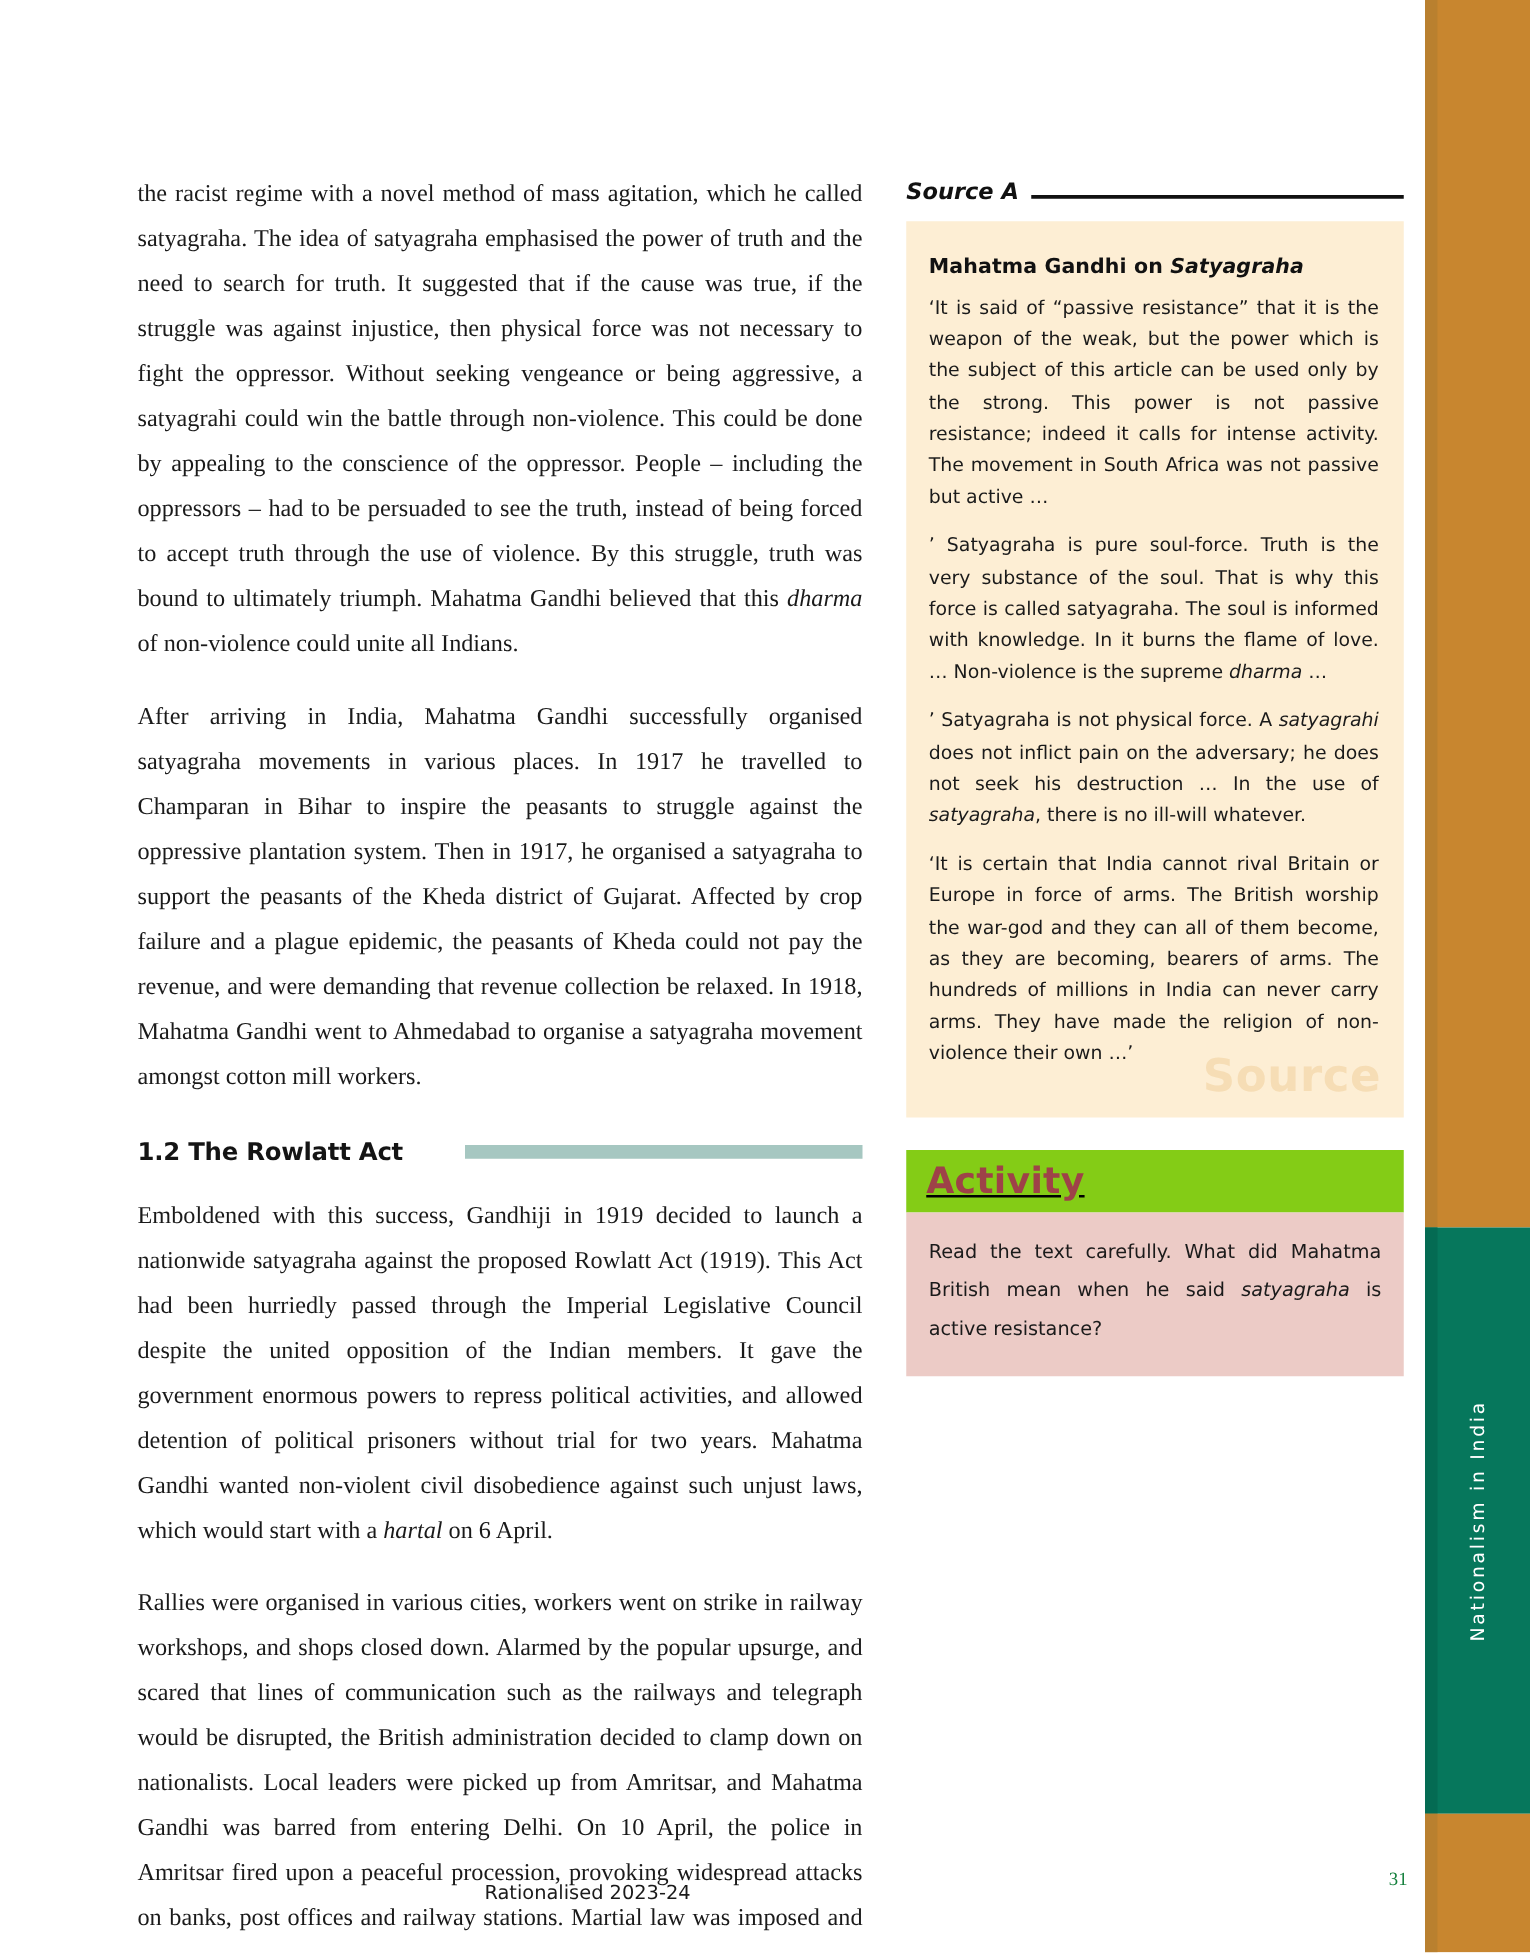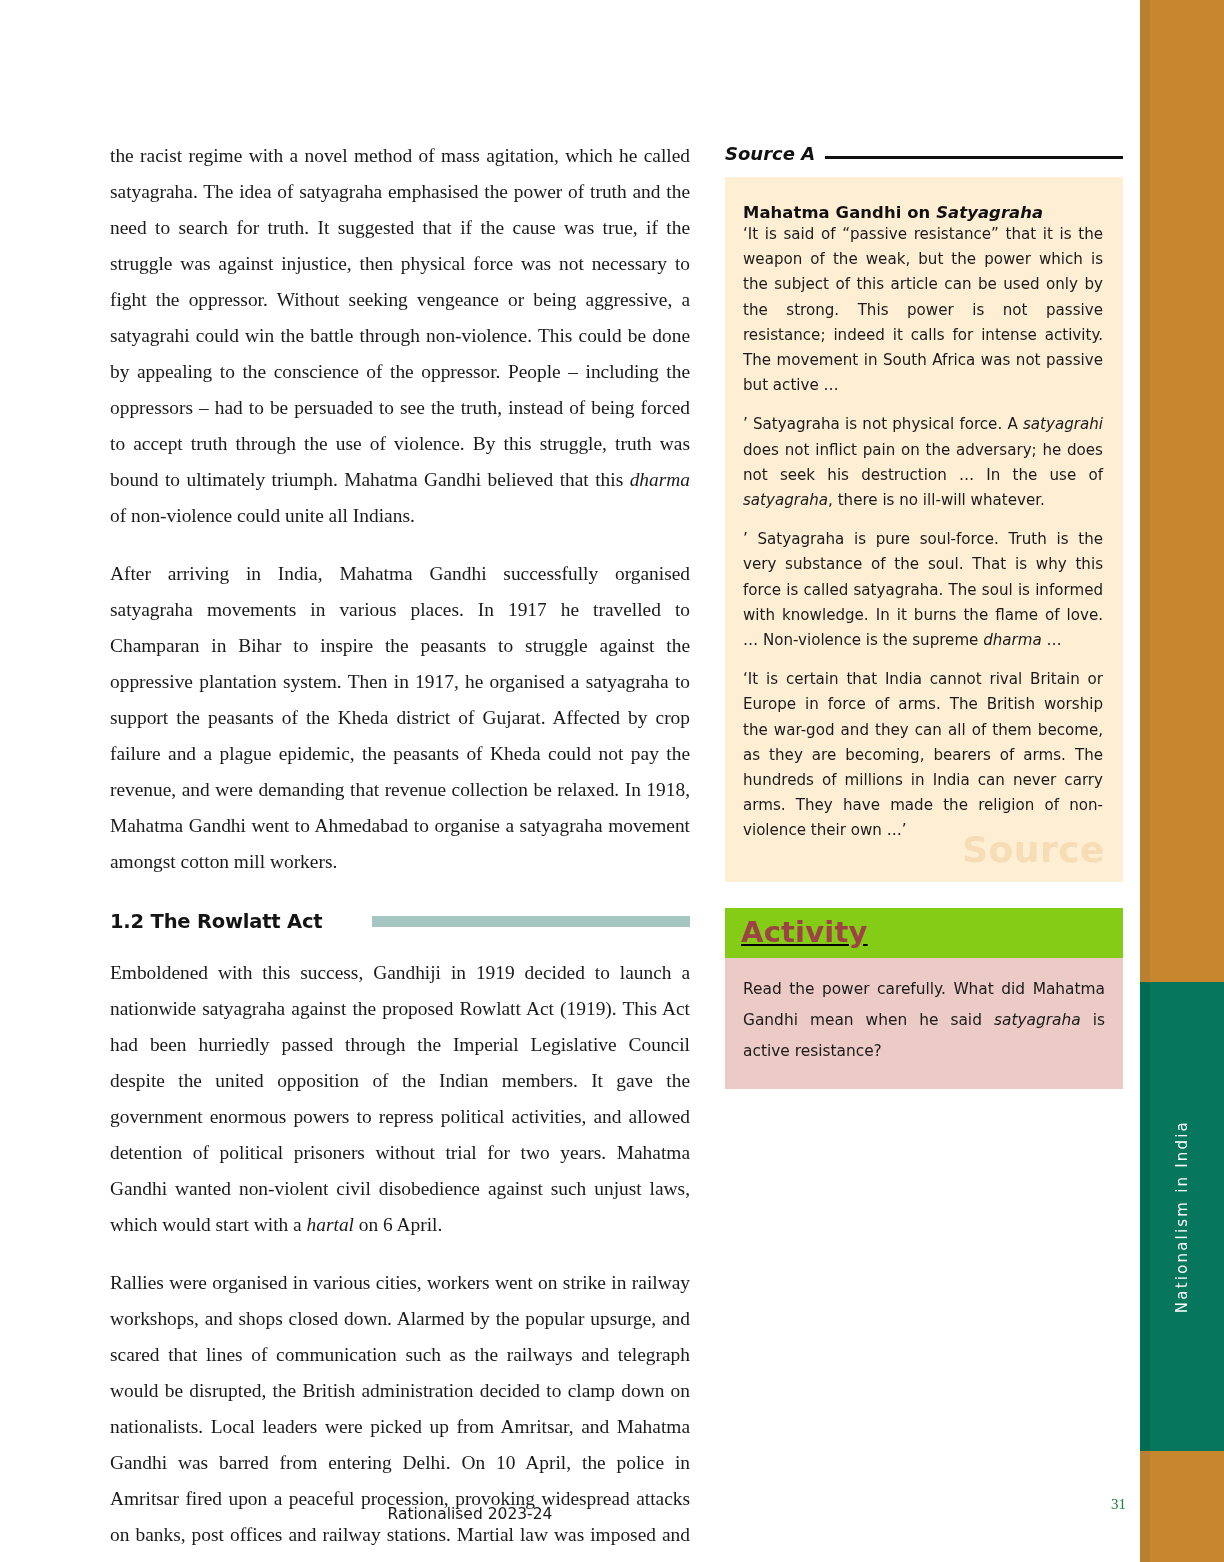--- a/index.html
+++ b/index.html
@@ -138,21 +138,21 @@
     position: relative;
     background: #fdeed4;
     padding: 26px 20px 26px 18px;
     overflow: hidden;
   }
   #source-box h4 {
     font-family: "DejaVu Sans", sans-serif;
     font-weight: bold;
     font-size: 16.4px;
     color: #111;
-    margin-bottom: 0;
+    margin-bottom: 12px;
     letter-spacing: 0.1px;
   }
   #source-box h4 i { font-style: italic; }
 
   .src-p {
     position: relative;
     z-index: 2;
     font-family: "DejaVu Sans", sans-serif;
     font-size: 15.1px;
     line-height: 25.2px;
@@ -265,35 +265,35 @@
     <div id="source-head">
       <div class="label">Source A</div>
       <div class="rule"></div>
     </div>
 
     <div id="source-box">
       <h4><span>Mahatma Gandhi on </span><i>Satyagraha</i></h4>
 
       <p class="src-p">‘It is said of “passive resistance” that it is the weapon of the weak, but the power which is the subject of this article can be used only by the strong. This power is not passive resistance; indeed it calls for intense activity. The movement in South Africa was not passive but active  …</p>
 
+      <p class="src-p"><span>’ Satyagraha is pure soul-force. Truth is the very substance of the soul. That is why this force is called satyagraha. The soul is informed with knowledge. In it burns the flame of love. … Non-violence is the supreme </span><i>dharma</i><span> …</span></p>
+
       <p class="src-p"><span>’ Satyagraha is not physical force. A </span><i>satyagrahi</i><span> does not inflict pain on the adversary; he does not seek his destruction … In the use of </span><i>satyagraha</i><span>, there is no ill-will whatever.</span></p>
-
-      <p class="src-p"><span>’ Satyagraha is pure soul-force. Truth is the very substance of the soul. That is why this force is called satyagraha. The soul is informed with knowledge. In it burns the flame of love. … Non-violence is the supreme </span><i>dharma</i><span> …</span></p>
 
       <p class="src-p">‘It is certain that India cannot rival Britain or Europe in force of arms. The British worship the war-god and they can all of them become, as they are becoming, bearers of arms. The hundreds of millions in India can never carry arms. They have made the religion of non-violence their own  …’</p>
 
       <div id="source-watermark">Source</div>
     </div>
 
     <div id="activity">
       <div id="activity-header">
         <div class="title">Activity</div>
       </div>
       <div id="activity-body">
-        <p><span>Read the power carefully. What did Mahatma Gandhi mean when he said </span><i>satyagraha</i><span> is active  resistance?</span></p>
+        <p><span>Read the text carefully. What did Mahatma British mean when he said </span><i>satyagraha</i><span> is active  resistance?</span></p>
       </div>
     </div>
   </div>
 
   <div id="page-number">31</div>
   <div id="footer-note">Rationalised 2023-24</div>
 
 </div>
 
 </body></html>

